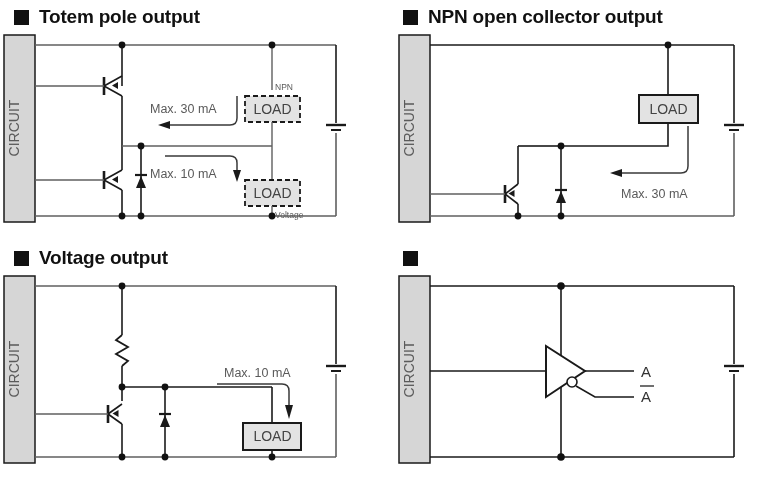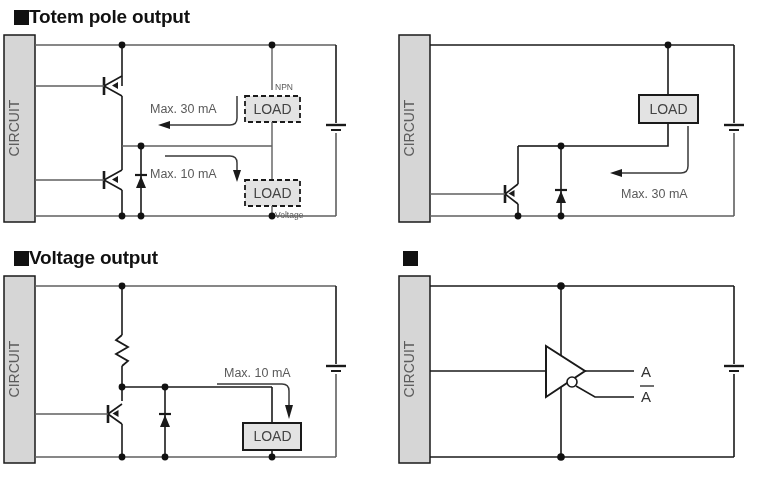--- a/index.html
+++ b/index.html
@@ -27,20 +27,21 @@
   .panel-tr { left: 389px; top: 0; }
   .panel-bl { left: 0;   top: 241px; padding-left: 42px; }
   .panel-br { left: 389px; top: 241px; }
 
   .panel-title {
     position: absolute;
     left: 14px;
     top: 2px;
     display: flex;
     align-items: center;
+    gap: 10px;
     height: 30px;
   }
   .bullet {
     width: 15px;
     height: 15px;
     background: #111111;
     display: block;
   }
   .title-text {
     font-size: 19px;
@@ -137,20 +138,24 @@
         <circle cx="272" cy="17" r="3.4" fill="#111"></circle>
         <circle cx="141" cy="118" r="3.4" fill="#111"></circle>
         <circle cx="122" cy="188" r="3.4" fill="#111"></circle>
         <circle cx="141" cy="188" r="3.4" fill="#111"></circle>
         <circle cx="272" cy="188" r="3.4" fill="#111"></circle>
       </svg>
     </div>
   </div>
 
   <div class="panel panel-tr">
+    <div class="panel-title">
+      <span class="bullet"></span>
+      <span class="title-text">NPN open collector output</span>
+    </div>
     <div class="diagram">
       <svg width="389" height="212" viewBox="0 0 389 212">
         <rect x="10" y="7" width="31" height="187" fill="#d6d6d6" stroke="#1a1a1a" stroke-width="1.5"></rect>
         <text class="lbl" x="25" y="100" font-size="14" fill="#3a3a3a" text-anchor="middle" transform="rotate(-90 25 100)">CIRCUIT</text>
 
         <path d="M41 17 H345" stroke="#1a1a1a" stroke-width="1.6" fill="none"></path>
         <path d="M41 188 H345" stroke="#5f5f5f" stroke-width="1.6" fill="none"></path>
         <path d="M345 17 V95" stroke="#1a1a1a" stroke-width="1.6" fill="none"></path>
         <path d="M345 105 V188" stroke="#5f5f5f" stroke-width="1.6" fill="none"></path>
         <path d="M335 97 H355" stroke="#1a1a1a" stroke-width="2.4"></path>

